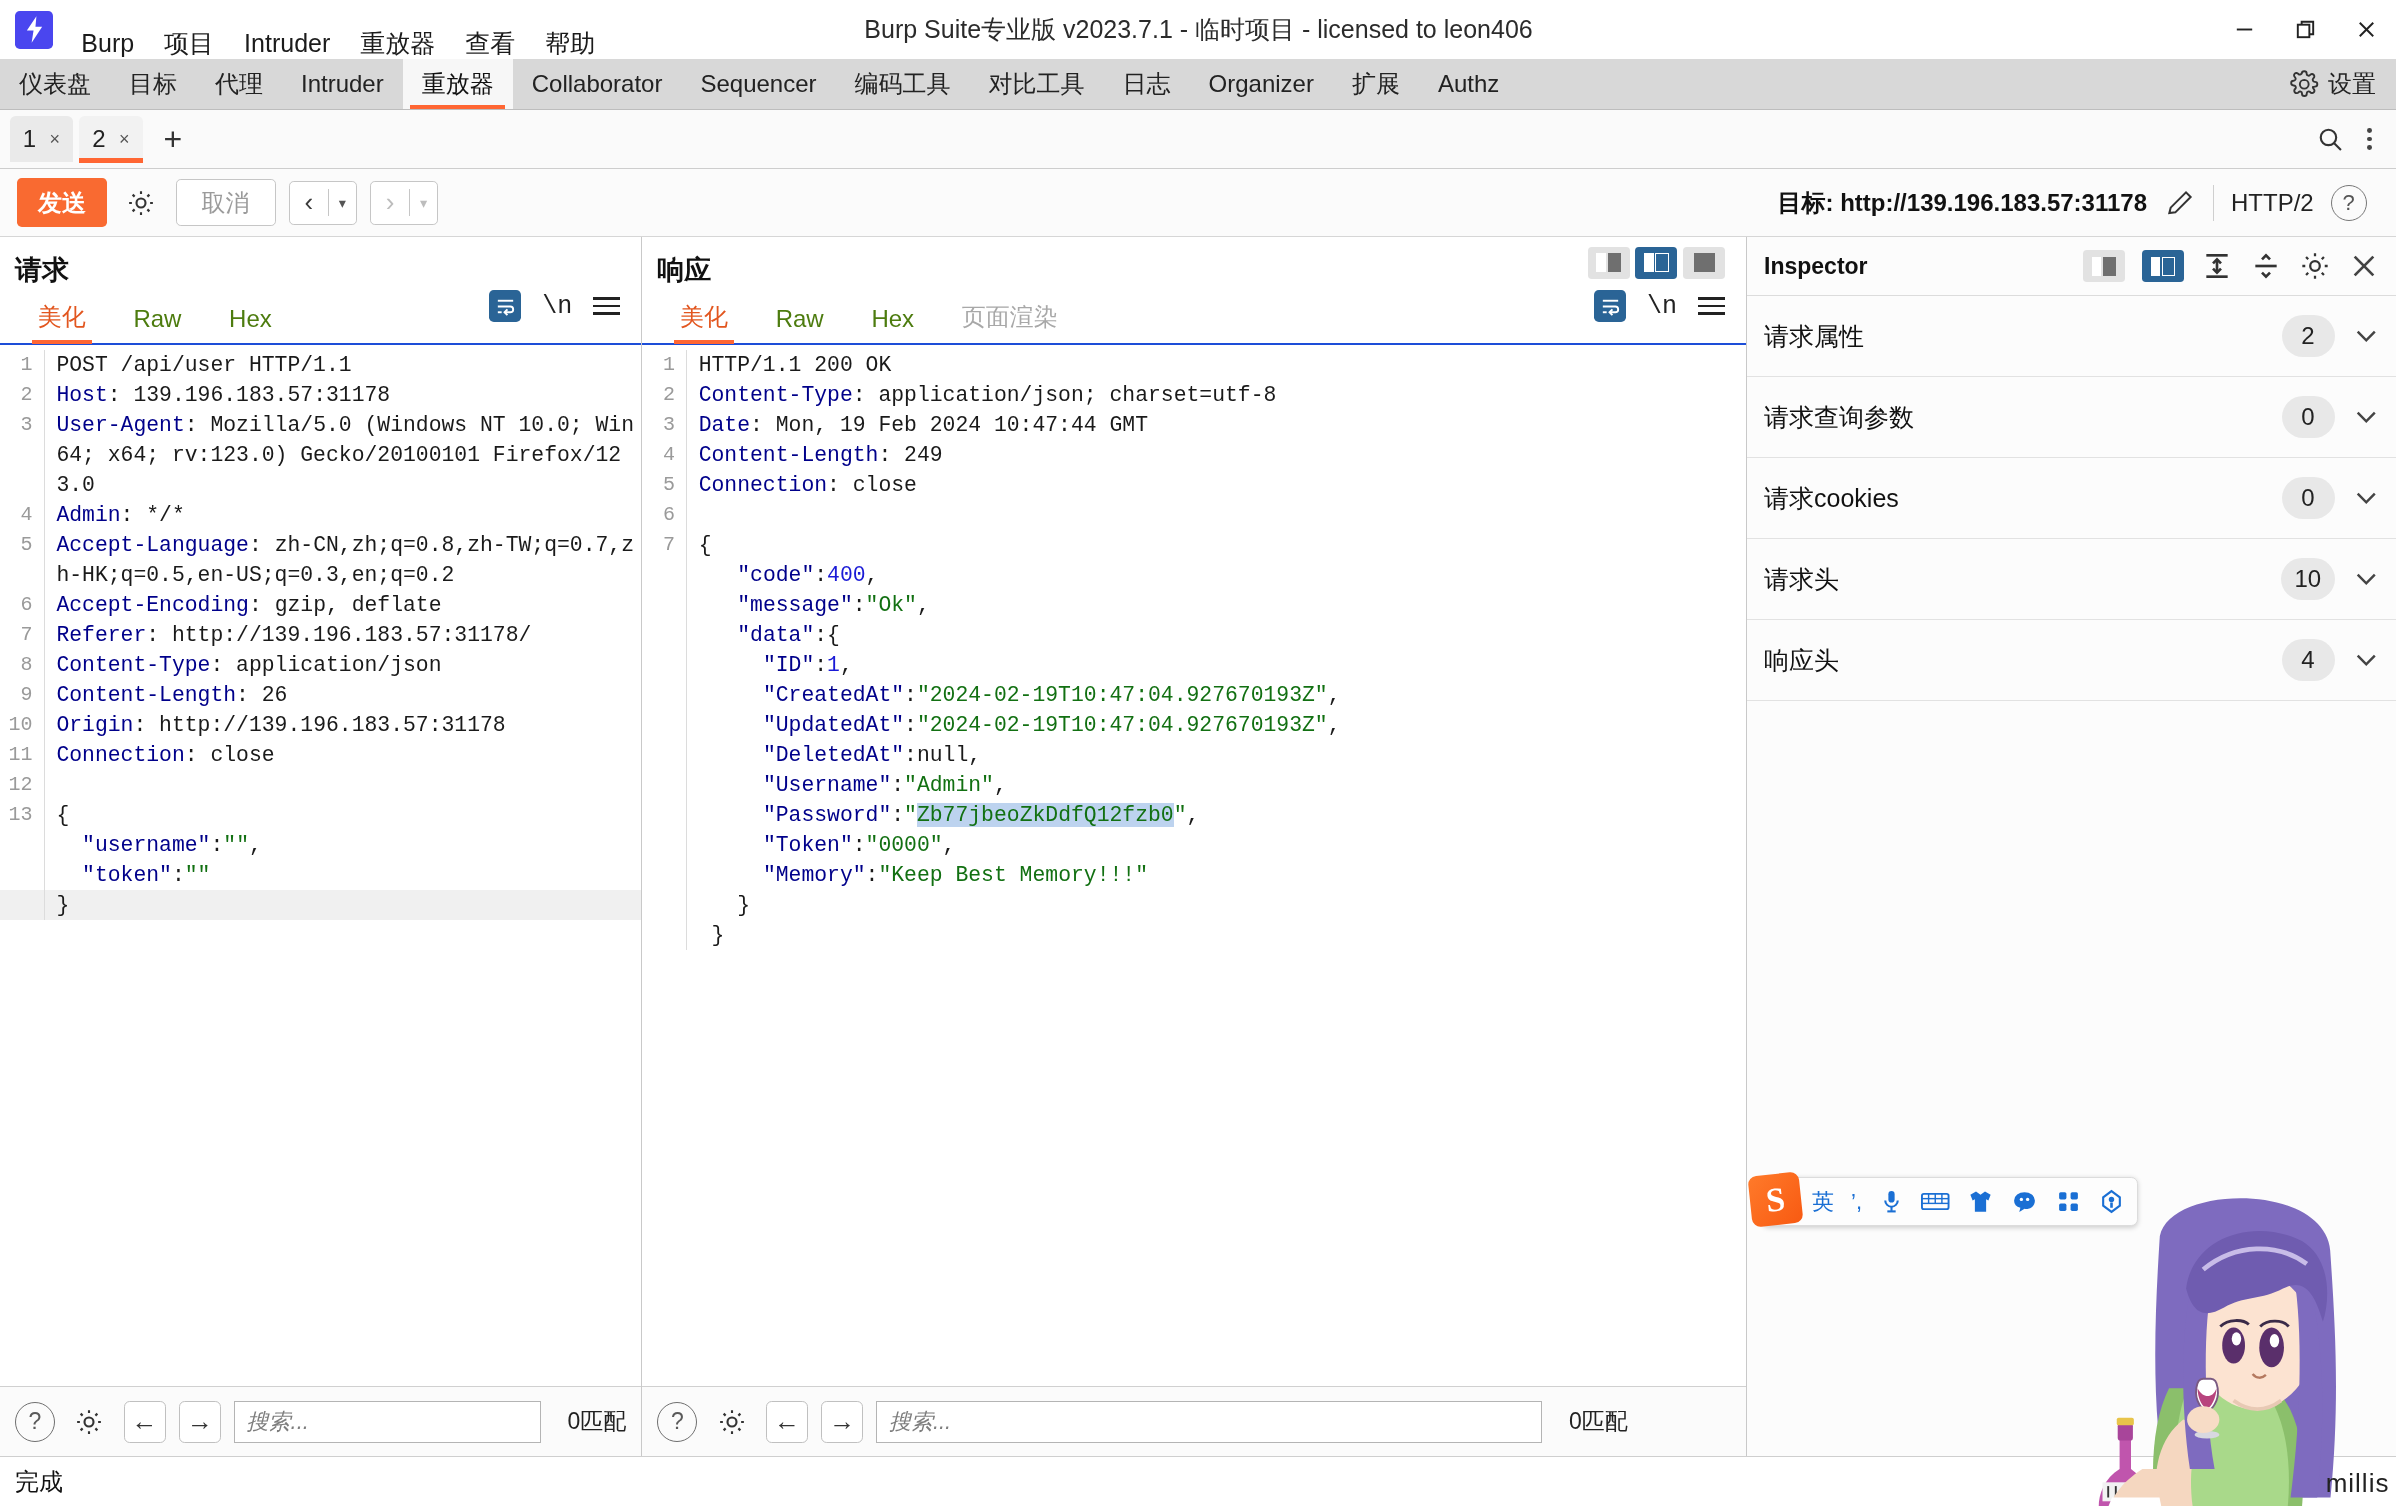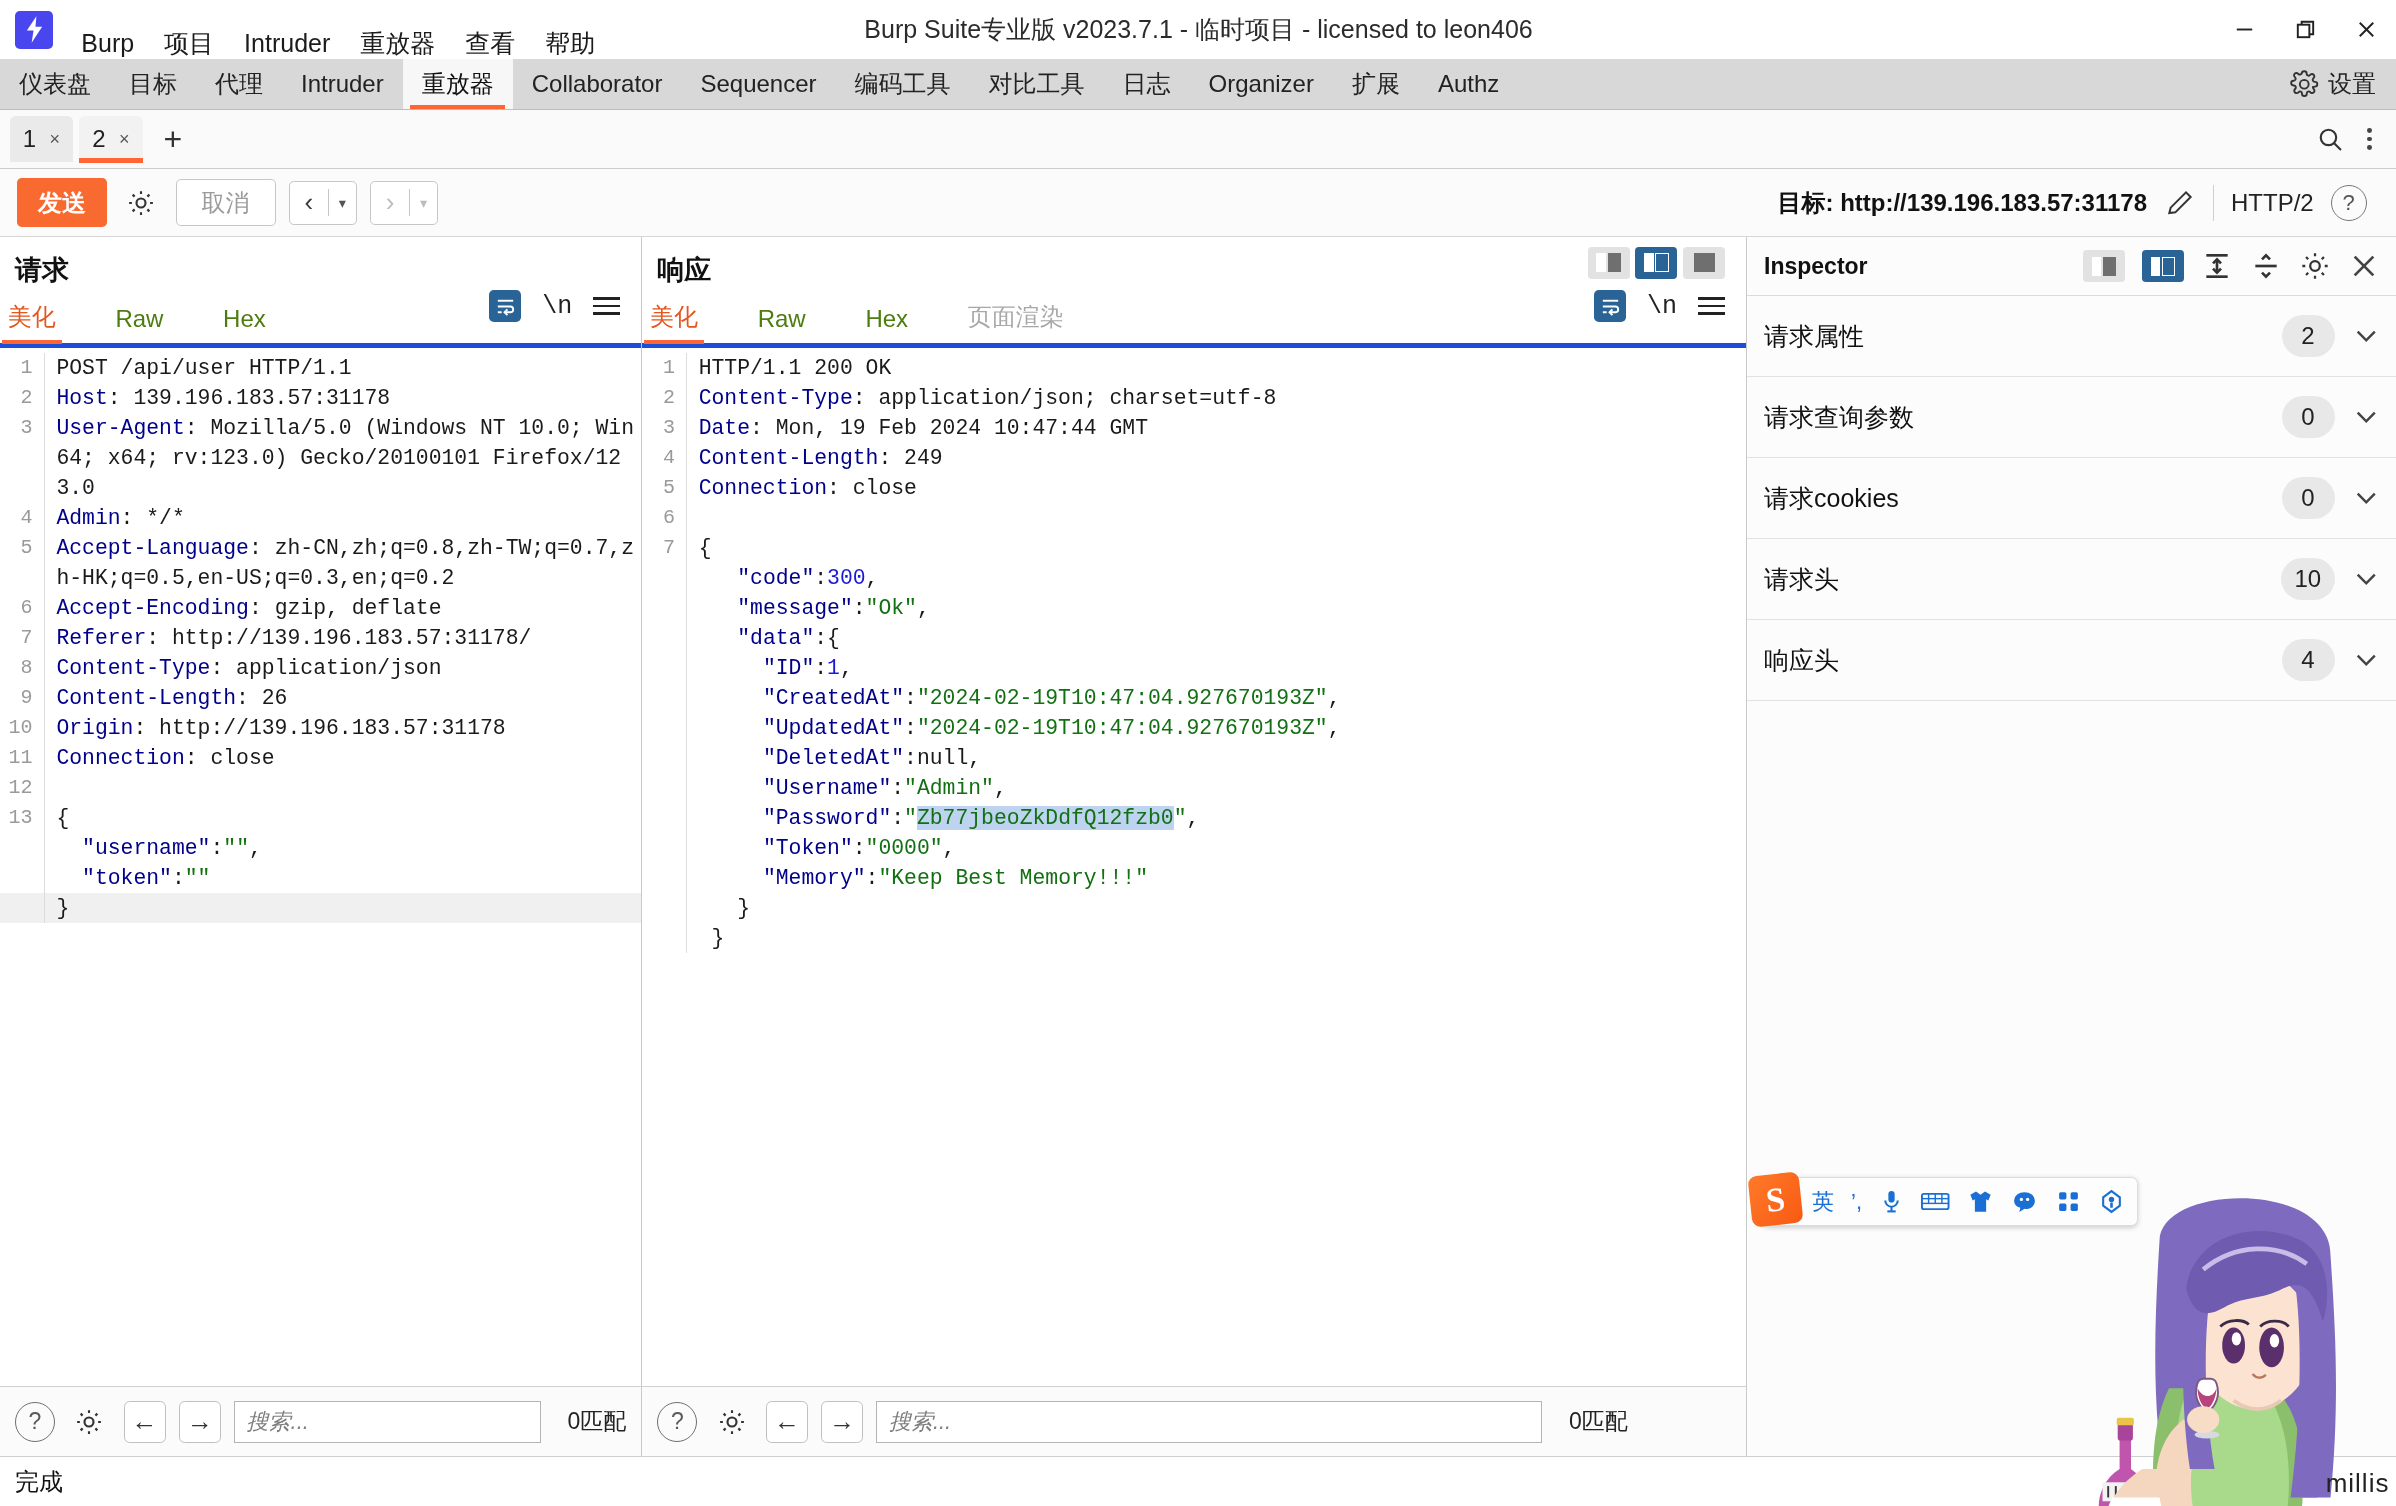--- a/index.html
+++ b/index.html
@@ -117,21 +117,21 @@
 
   
   .content { flex: 1; display: flex; min-height: 0; }
   .col { display: flex; flex-direction: column; min-width: 0; background: #fff; }
   .col-req { width: 668px; border-right: 1px solid #c9c9c9; }
   .col-res { width: 1149px; border-right: 1px solid #c9c9c9; }
   .col-insp { width: 676px; background: #fcfcfc; }
 
   .pane-head { padding: 15px 0 0 15px; flex: none; position: relative; }
   .pane-title { font-size: 27px; font-weight: bold; color: #111; margin-bottom: 7.6px; }
-  .pane-tabs { display: flex; align-items: flex-end; gap: 16px; border-bottom: 5px solid #1d4ed8; margin-left: -15px; padding-left: 2px; }
+  .pane-tabs { display: flex; align-items: flex-end; gap: 4px; border-bottom: 2px solid #1d4ed8; margin-left: -15px; padding-left: 32px; }
   .ptab {
     font-size: 24px; color: #4d7c0f; padding: 5.7px 21px 9.5px 5.7px; position: relative; margin-right: 17px;
   }
   .ptab.active { color: #e2561f; }
   .ptab.active::after {
     content: ""; position: absolute; left: 0; right: 15px; bottom: -1px; height: 3.8px; background: #ff6633;
   }
   .ptab.muted { color: #a8a8a8; }
 
   .pane-tools { position: absolute; right: 21px; top: 53px; display: flex; align-items: center; gap: 21px; }
@@ -536,21 +536,21 @@
           <div class="eline">
             <div class="gutter">6</div>
             <div class="code"><span></span>&nbsp;</div>
           </div>
           <div class="eline">
             <div class="gutter">7</div>
             <div class="code"><span>{</span></div>
           </div>
           <div class="eline">
             <div class="gutter blank">&nbsp;</div>
-            <div class="code"><span class="hk">   "code"</span><span>:</span><span class="num">300</span><span>,</span></div>
+            <div class="code"><span class="hk">   "code"</span><span>:</span><span class="num">400</span><span>,</span></div>
           </div>
           <div class="eline">
             <div class="gutter blank">&nbsp;</div>
             <div class="code"><span class="hk">   "message"</span><span>:</span><span class="str">"Ok"</span><span>,</span></div>
           </div>
           <div class="eline">
             <div class="gutter blank">&nbsp;</div>
             <div class="code"><span class="hk">   "data"</span><span>:{</span></div>
           </div>
           <div class="eline">

